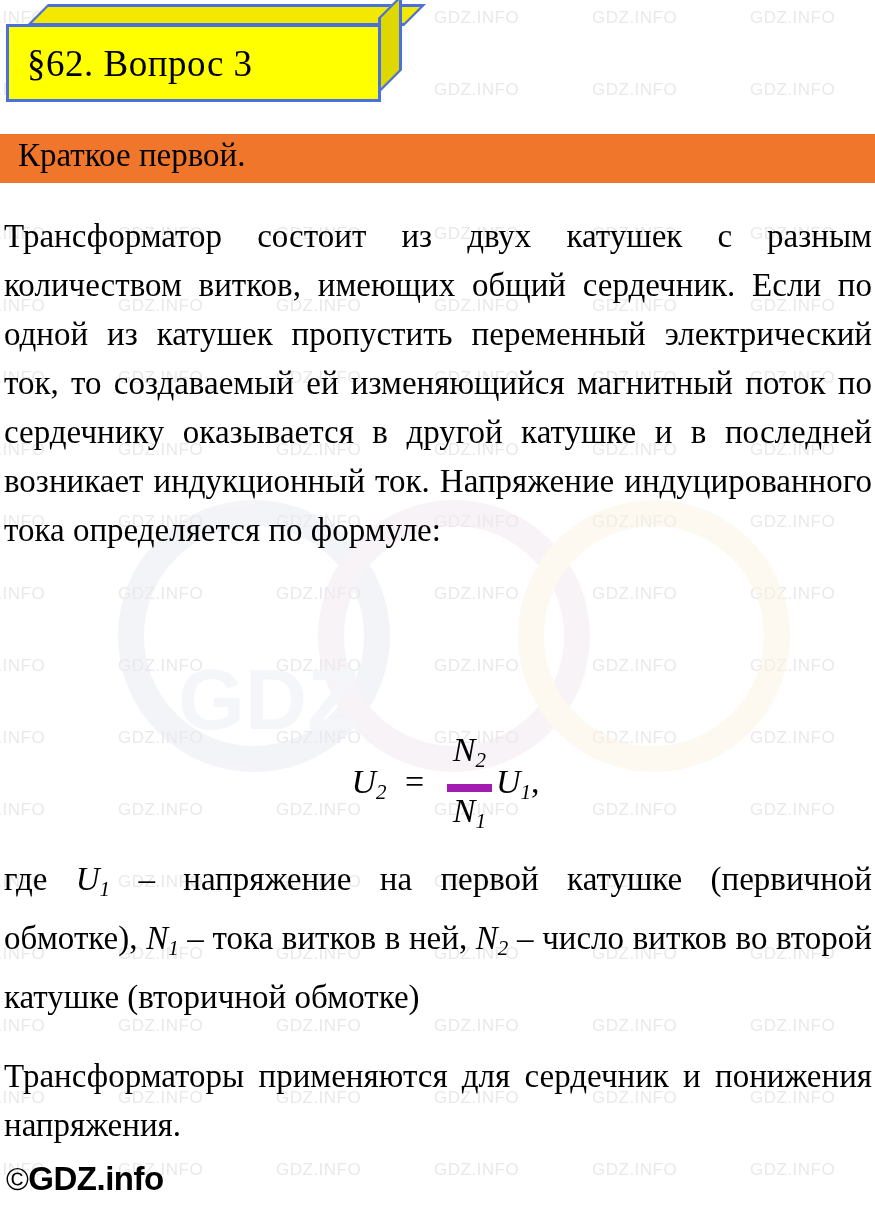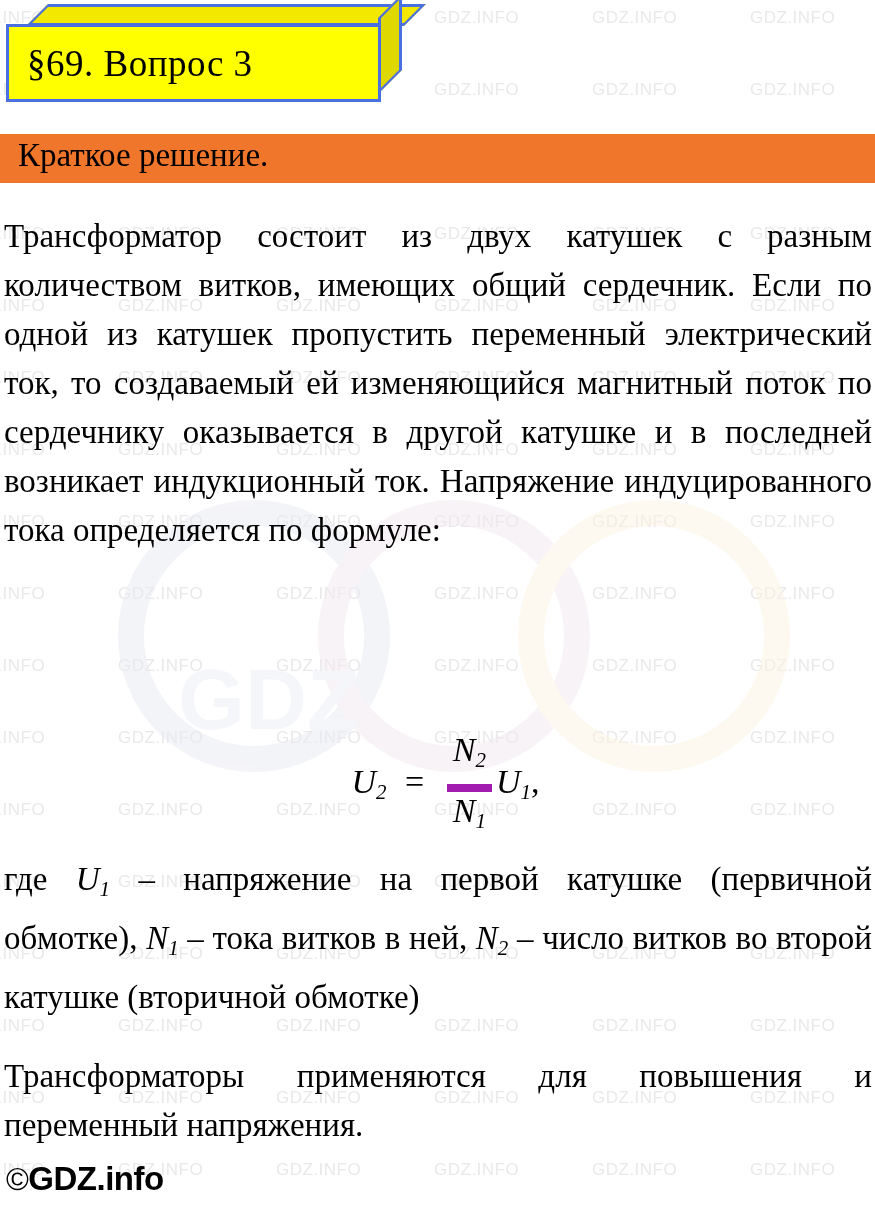--- a/index.html
+++ b/index.html
@@ -301,37 +301,37 @@
       <div class="wm-big">GDZ</div>
     </div>
   </div>
 
 <div id="page">
 
   <div id="title-box">
     <div class="shadow-top"></div>
     <div class="shadow-right"></div>
     <div class="face">
-      <span id="title-text">§69. Вопрос 3</span>
+      <span id="title-text">§62. Вопрос 3</span>
     </div>
   </div>
 
   <div id="answer-band"></div>
-  <div id="answer-band-label">Краткое решение.</div>
+  <div id="answer-band-label">Краткое первой.</div>
 
   <div class="para" id="p1">Трансформатор состоит из двух катушек с разным количеством витков, имеющих общий сердечник. Если по одной из катушек пропустить переменный электрический ток, то создаваемый ей изменяющийся магнитный поток по сердечнику оказывается в другой катушке и в последней возникает индукционный ток. Напряжение индуцированного тока определяется по формуле:</div>
 
   <div id="formula">
     <span class="mi">U</span><span class="sub">2</span>
     <span class="eq">=</span>
     <span class="frac">
       <span class="num"><span class="mi">N</span><span class="sub">2</span></span>
       <span class="den"><span class="mi">N</span><span class="sub">1</span></span>
     </span><span class="mi">U</span><span class="sub">1</span><span>,</span>
   </div>
 
   <div class="para" id="p2"><span>где </span><span class="mi">U</span><span class="sub">1</span><span> – напряжение на первой катушке (первичной обмотке), </span><span class="mi">N</span><span class="sub">1</span><span> – тока витков в ней, </span><span class="mi">N</span><span class="sub">2</span><span> – число витков во второй катушке (вторичной обмотке)</span></div>
 
-  <div class="para" id="p3">Трансформаторы применяются для повышения и переменный напряжения.</div>
+  <div class="para" id="p3">Трансформаторы применяются для сердечник и понижения напряжения.</div>
 
   <div id="footer"><span class="c">©</span><span>GDZ.info</span></div>
 
 </div>
 
 </body></html>

